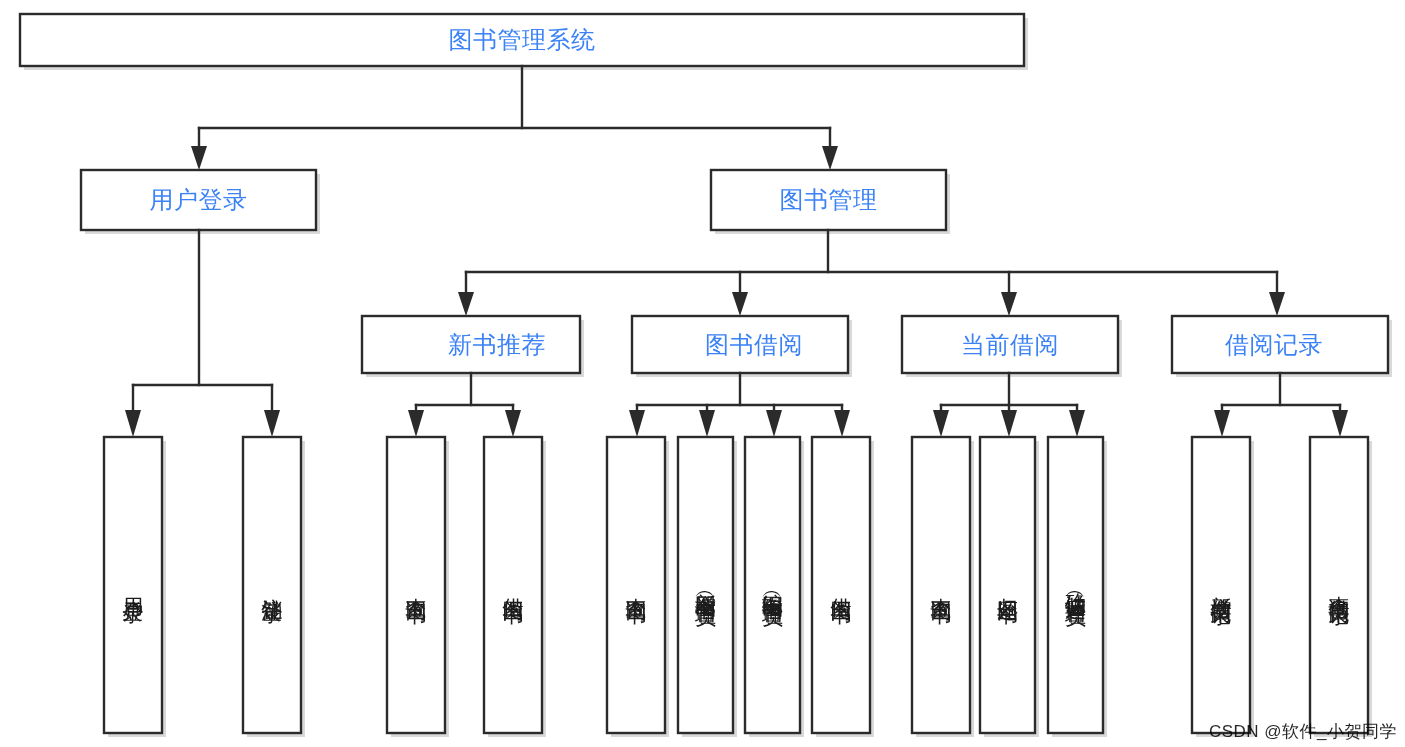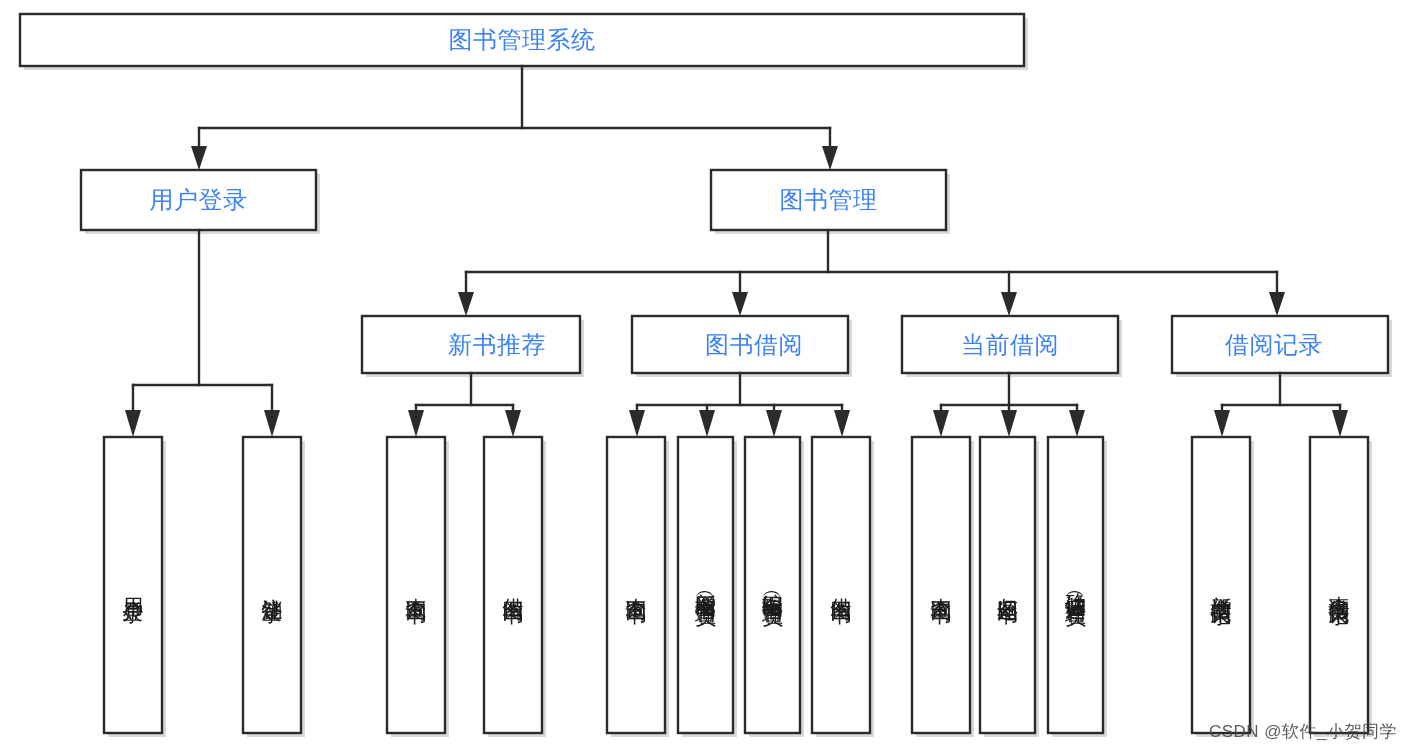--- a/index.html
+++ b/index.html
@@ -63,21 +63,21 @@
     writing-mode: vertical-rl;
     text-orientation: upright;
     letter-spacing: 2px;
     pointer-events: none;
   }
   .watermark {
     position: absolute;
     right: 8px;
     bottom: 4px;
     font-size: 17px;
-    color: #404040;
+    color: #000000;
     opacity: 0.85;
     white-space: nowrap;
     letter-spacing: 0.5px;
   }
 </style>
 </head>
 <body>
 
 <div id="canvas">
 

